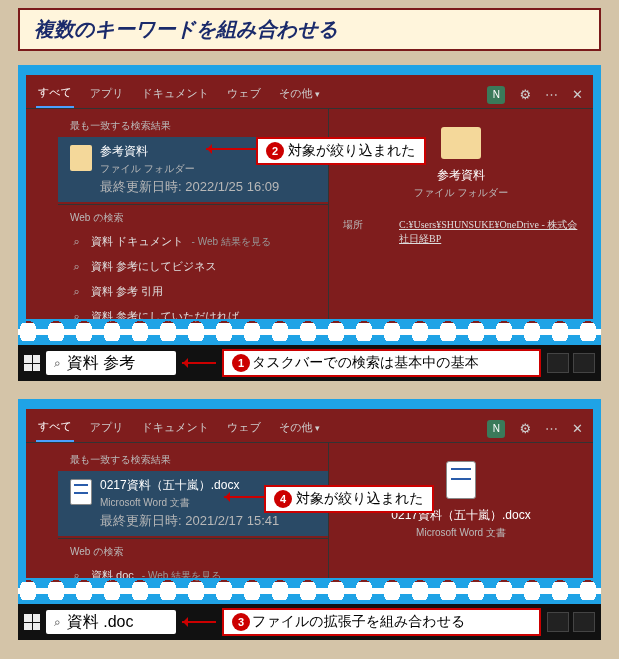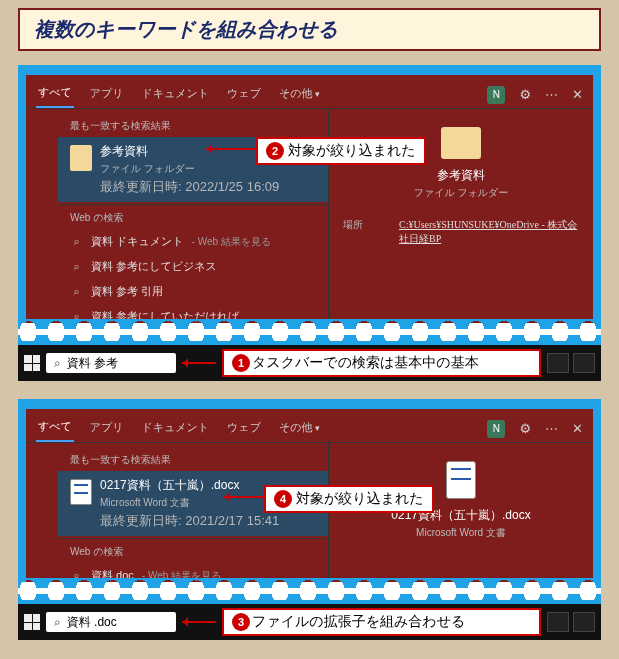--- a/index.html
+++ b/index.html
@@ -176,21 +176,21 @@
     background: #fff;
     display: flex; align-items: center;
     padding: 3px 8px;
     gap: 6px;
     min-width: 130px;
     border-radius: 2px;
   }
   .searchbox .mag { color: #555; font-size: 12px; }
   .searchbox input {
     border: none; outline: none;
-    font-size: 12px;
+    font-size: 16px;
     width: 90px;
     background: transparent;
   }
   .taskbar .arrow {
     height: 2px; background: #c00;
     flex: none;
     position: relative;
   }
   .taskbar .arrow::before {
     content: ""; position: absolute; left: -4px; top: -4px;

